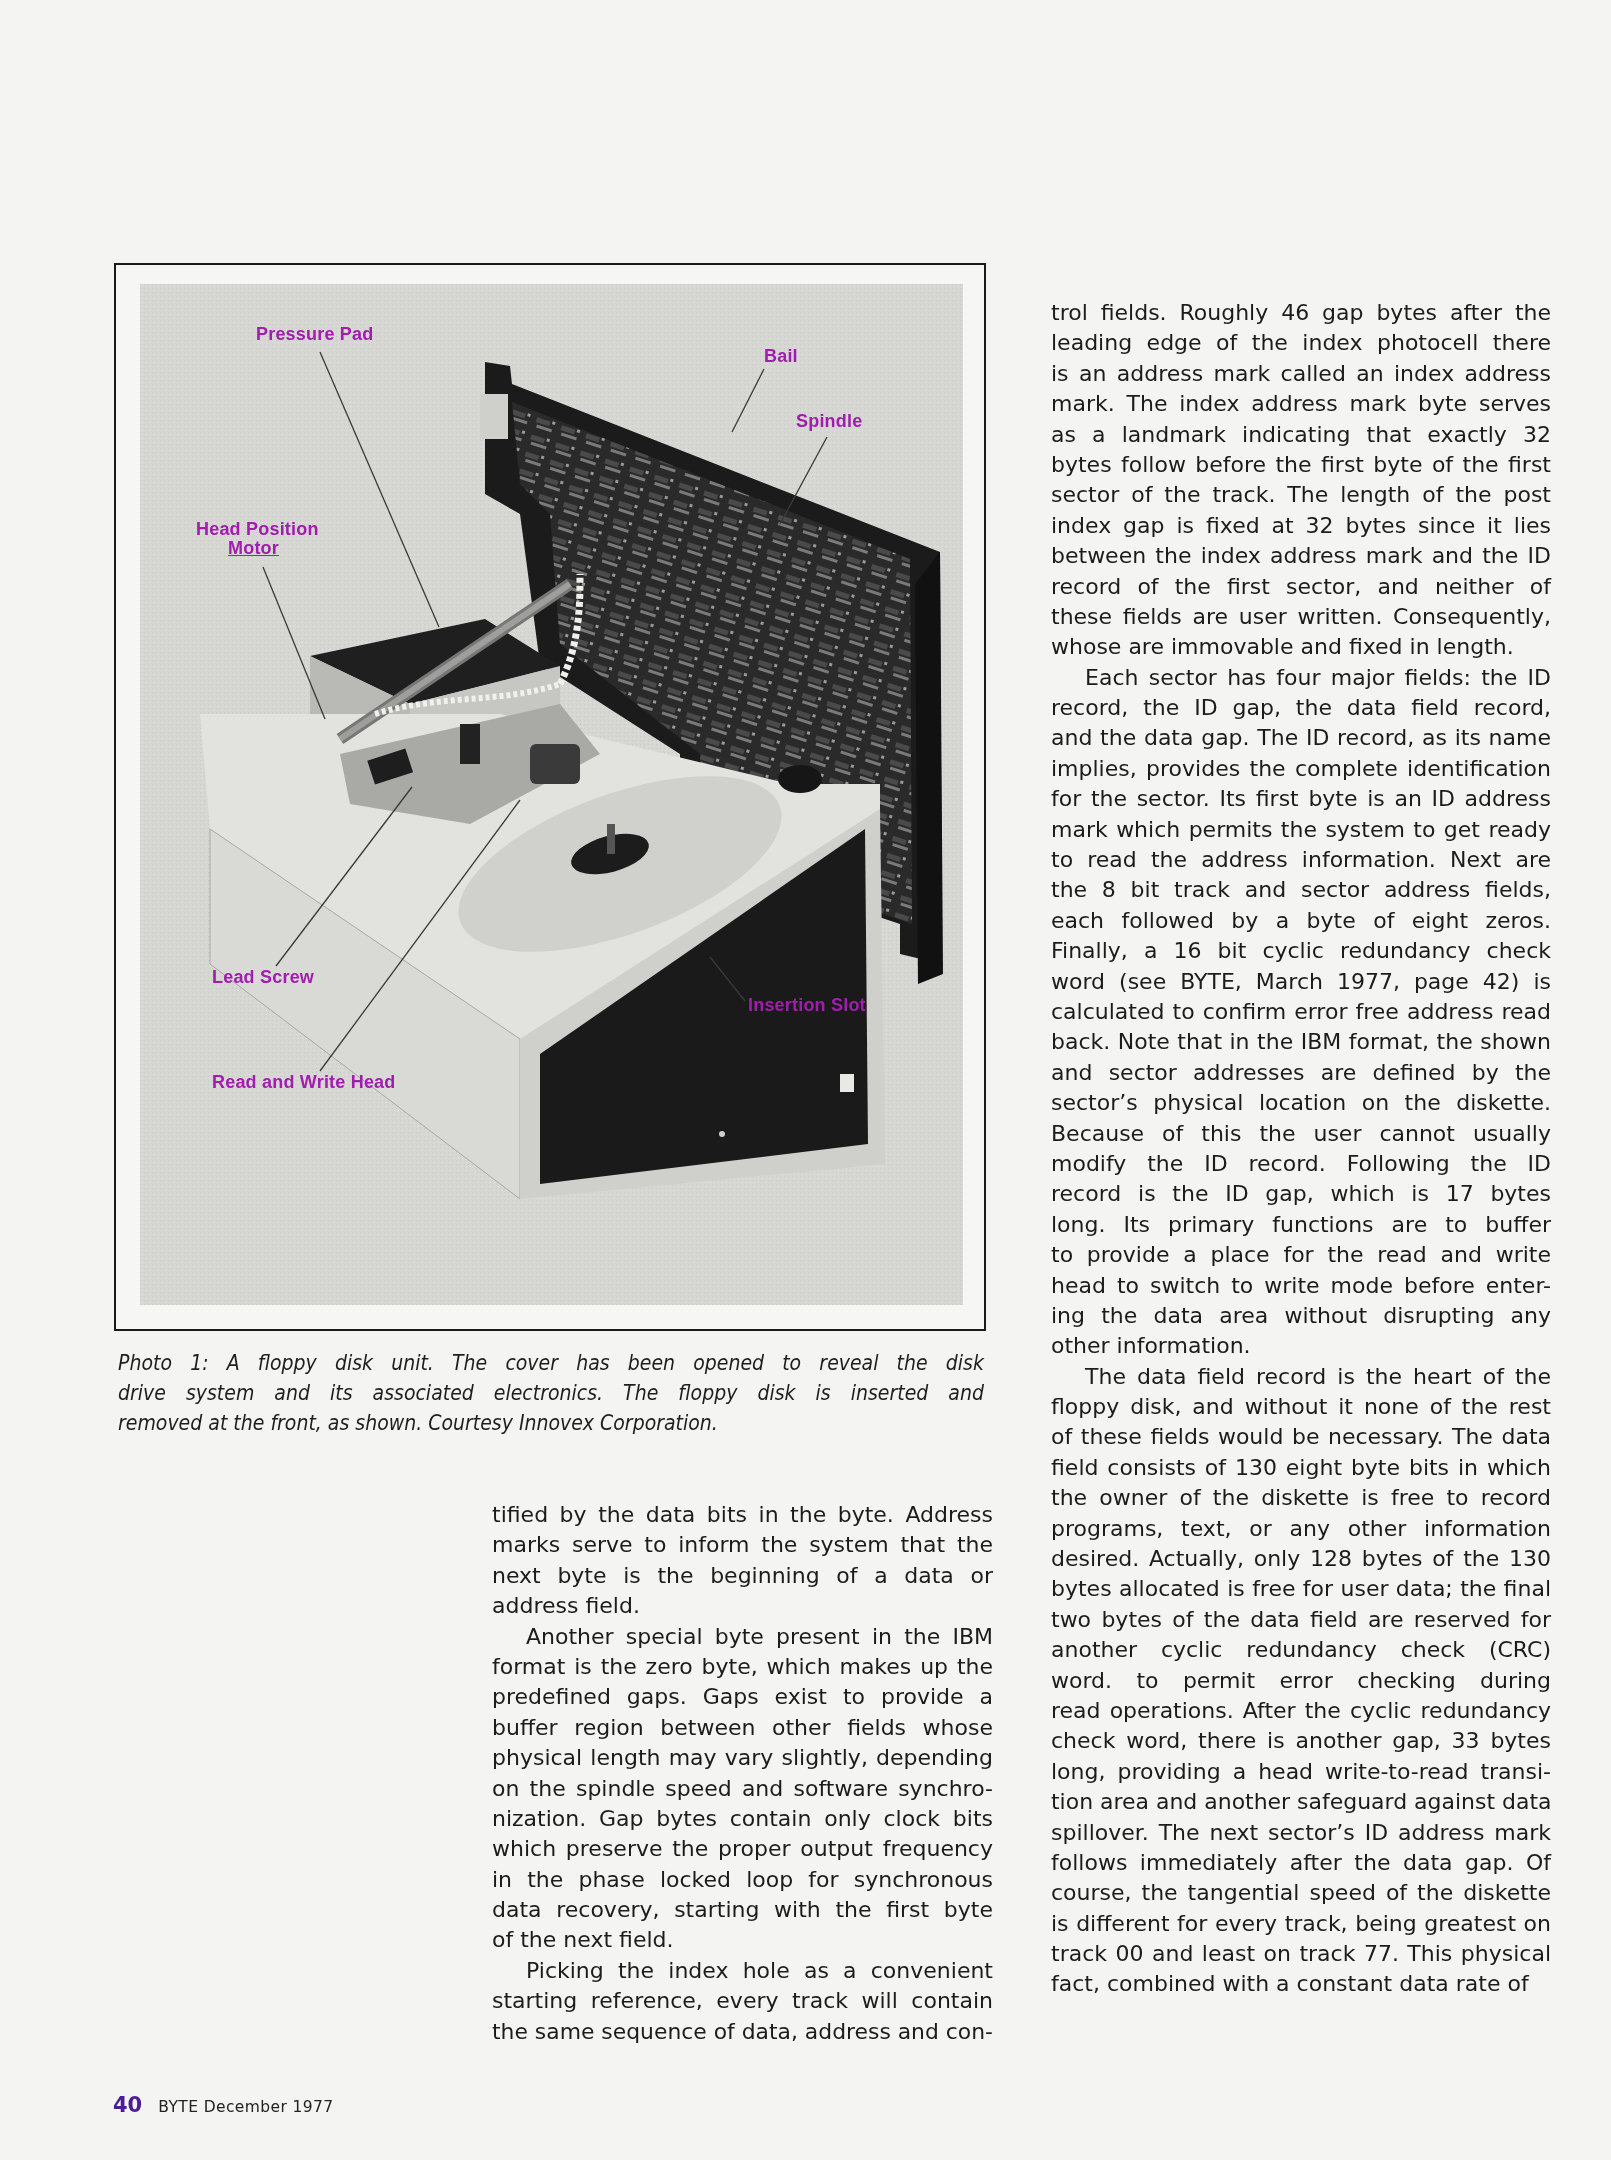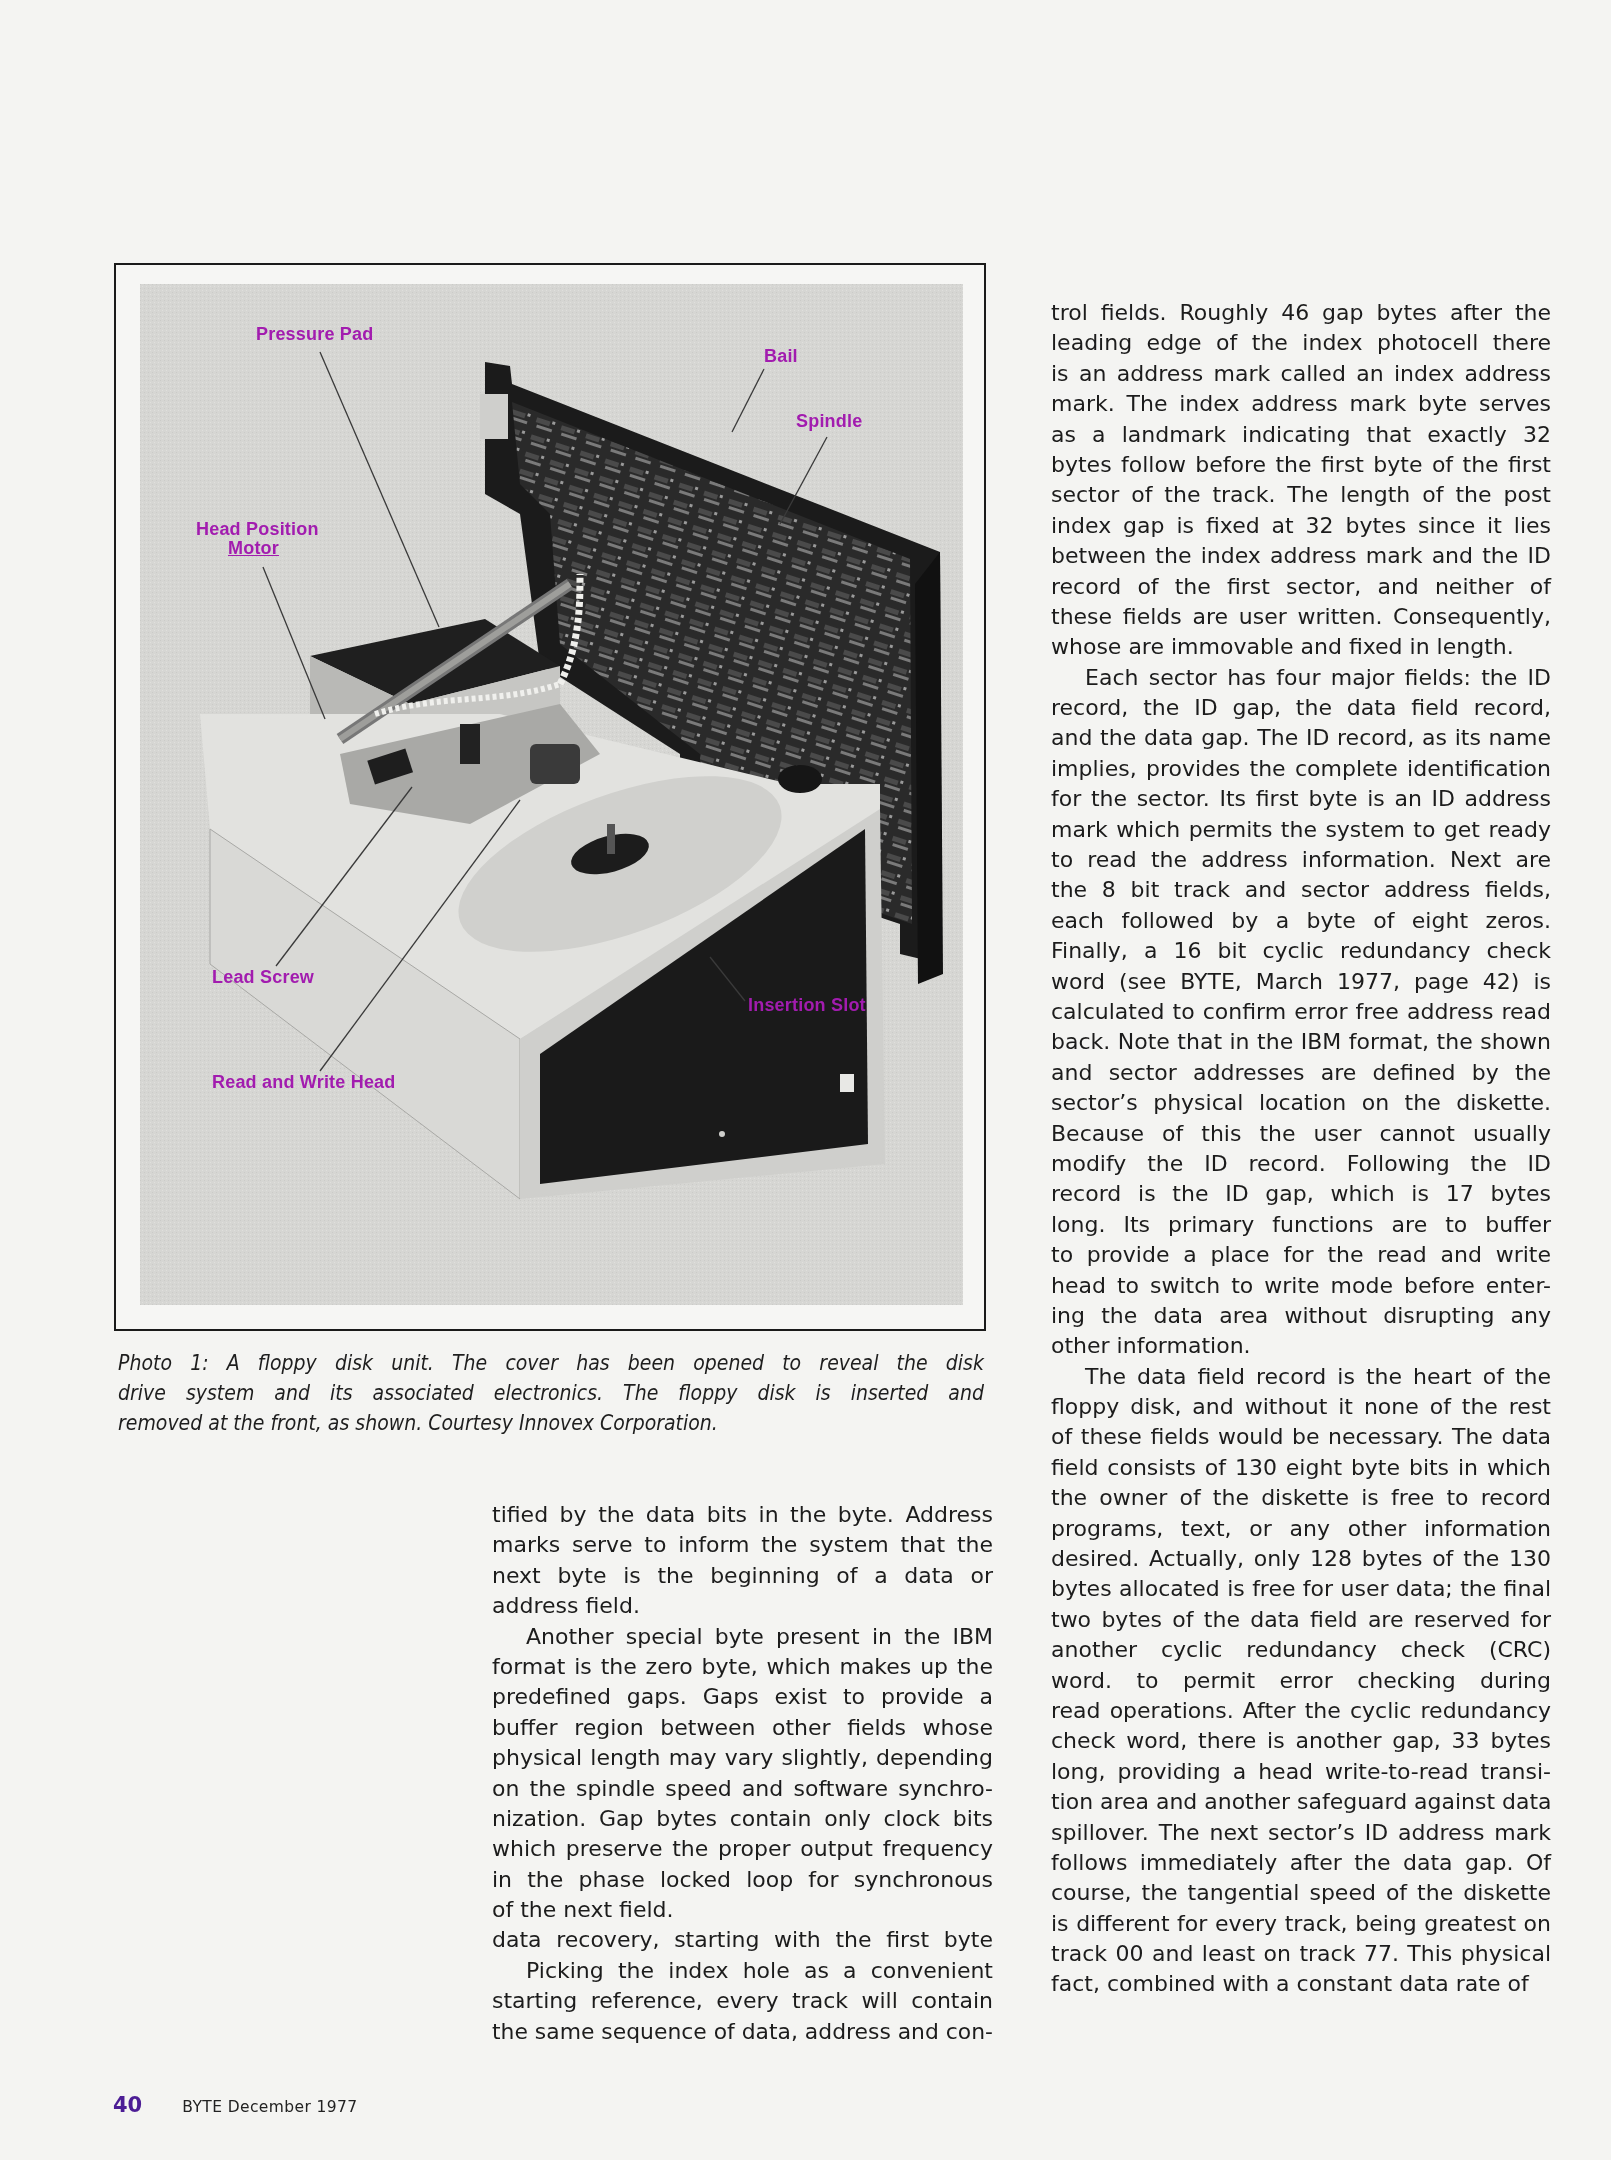--- a/index.html
+++ b/index.html
@@ -37,21 +37,21 @@
   .col .ln {
     display: block; height: 30.4px; text-align: justify; text-align-last: justify;
     white-space: nowrap; overflow: visible;
   }
   .col .ln.end { text-align-last: left; }
   .col .ln.indent { text-indent: 34px; }
   .col-mid { left: 484px; top: 1500px; width: 501px; margin-left: 8px; }
   .col-right { left: 1051px; top: 298px; width: 500px; }
   .footer { position: absolute; left: 113px; top: 2093px; display: flex; align-items: baseline; }
   .pageno { font-family: "DejaVu Sans", sans-serif; font-weight: bold; font-size: 21px; color: #4c1d95; }
-  .pub { margin-left: 40px; font-family: "DejaVu Sans", sans-serif; font-size: 15.5px; color: #222; letter-spacing: 0.4px; }
+  .pub { margin-left: 16px; font-family: "DejaVu Sans", sans-serif; font-size: 15.5px; color: #222; letter-spacing: 0.4px; }
 </style>
 </head>
 <body>
 
 <div class="frame"></div>
 <div class="photo">
   <svg width="823" height="1021" viewBox="0 0 823 1021">
     <defs>
       <pattern id="grain" width="4" height="4" patternUnits="userSpaceOnUse">
         <rect width="4" height="4" fill="#d6d6d3"></rect>
@@ -136,22 +136,22 @@
     <span class="ln end">address field.</span>
     <span class="ln indent">Another special byte present in the IBM</span>
     <span class="ln">format is the zero byte, which makes up the</span>
     <span class="ln">predefined gaps. Gaps exist to provide a</span>
     <span class="ln">buffer region between other fields whose</span>
     <span class="ln">physical length may vary slightly, depending</span>
     <span class="ln">on the spindle speed and software synchro-</span>
     <span class="ln">nization. Gap bytes contain only clock bits</span>
     <span class="ln">which preserve the proper output frequency</span>
     <span class="ln">in the phase locked loop for synchronous</span>
+    <span class="ln">data recovery, starting with the first byte</span>
     <span class="ln end">of the next field.</span>
-    <span class="ln">data recovery, starting with the first byte</span>
     <span class="ln indent">Picking the index hole as a convenient</span>
     <span class="ln">starting reference, every track will contain</span>
     <span class="ln end" style="transform: scaleX(0.994); transform-origin: left center; width: 504px;">the same sequence of data, address and con-</span>
   </div>
 
 <div class="col col-right" id="col-right">
     <span class="ln">trol fields. Roughly 46 gap bytes after the</span>
     <span class="ln">leading edge of the index photocell there</span>
     <span class="ln">is an address mark called an index address</span>
     <span class="ln">mark. The index address mark byte serves</span>

